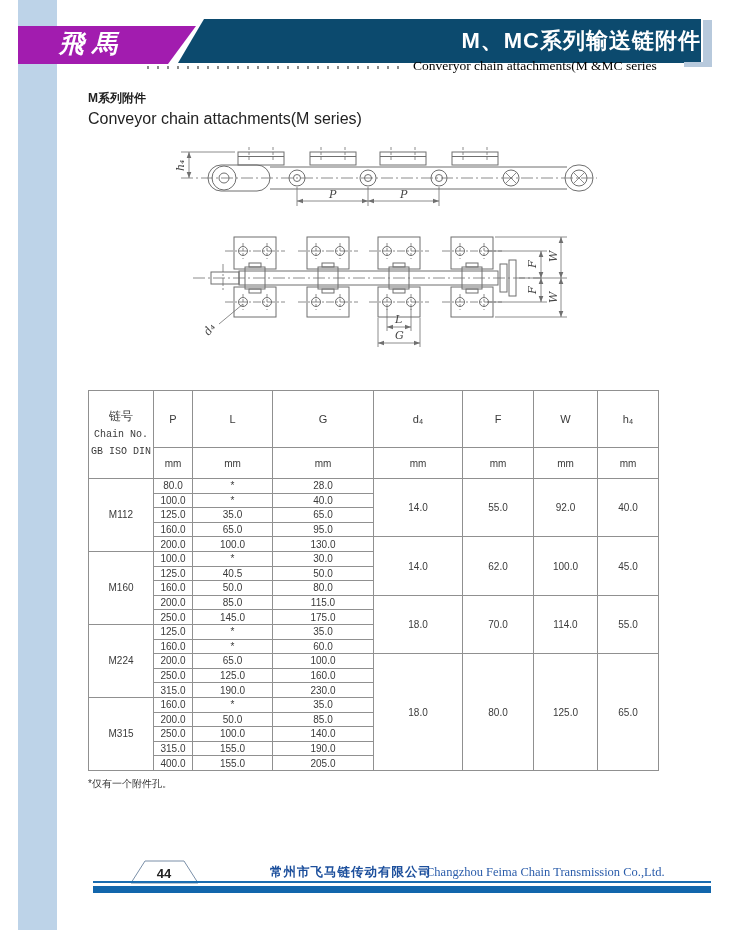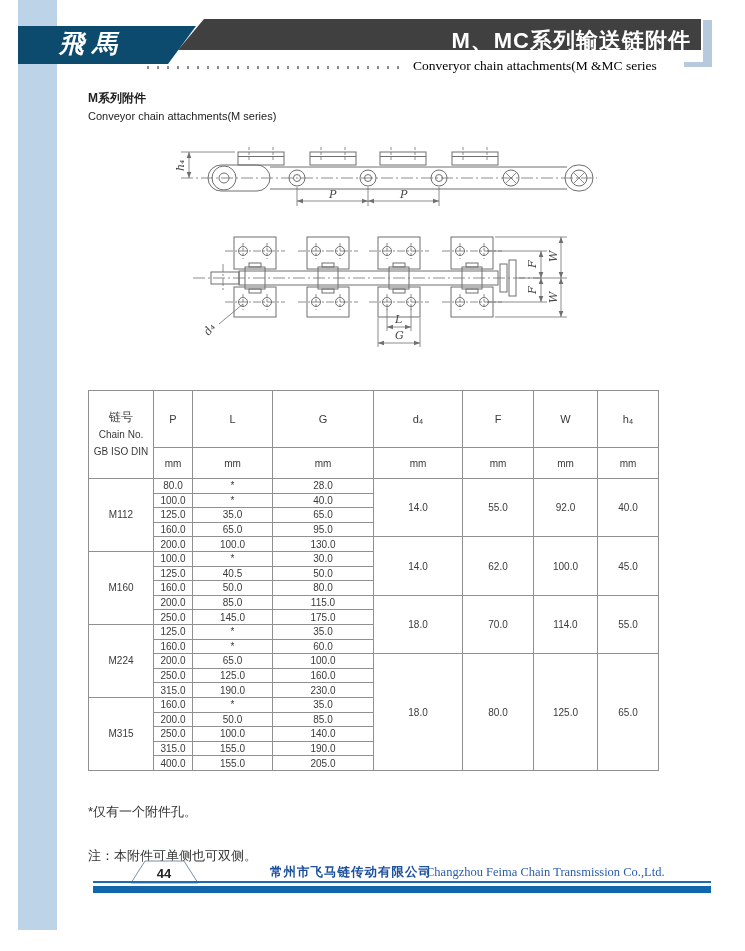--- a/index.html
+++ b/index.html
@@ -3,65 +3,65 @@
 <meta charset="utf-8">
 <style>
   html,body{margin:0;padding:0;background:#ffffff;}
   body{width:745px;height:951px;position:relative;font-family:"Liberation Sans",sans-serif;color:#333;overflow:hidden;}
   .abs{position:absolute;}
 
   
   .side-bar{left:18px;top:0;width:39px;height:930px;background:#bdd3e8;}
 
   
-  .logo{left:18px;top:26px;width:178px;height:38px;background:#0c4a6e;
+  .logo{left:18px;top:26px;width:178px;height:38px;background:#a21caf;
         clip-path:polygon(0 0,100% 0,calc(100% - 28px) 100%,0 100%);
         color:#fff;font-family:"DejaVu Serif",serif;font-weight:bold;font-style:italic;
         font-size:25px;line-height:36px;text-align:center;padding-right:30px;box-sizing:border-box;letter-spacing:8px;}
-  .banner{left:178px;top:19px;width:523px;height:31px;background:#404040;
+  .banner{left:178px;top:19px;width:523px;height:44px;background:#0c4a6e;
         clip-path:polygon(26px 0,100% 0,100% 100%,0 100%);
         color:#fff;font-size:22px;font-weight:bold;line-height:43px;text-align:right;
-        padding-right:10px;box-sizing:border-box;letter-spacing:1px;}
+        box-sizing:border-box;letter-spacing:1px;}
   .bracket-v{left:703px;top:20px;width:9px;height:47px;background:#b7c9dc;}
   .bracket-h{left:684px;top:62px;width:28px;height:5px;background:#b7c9dc;}
   .dotted{left:147px;top:66px;width:258px;height:3px;
         background:repeating-linear-gradient(90deg,#8a8a8a 0 2px,transparent 2px 10px);}
   .subtitle{left:413px;top:58px;width:292px;font-family:"Liberation Serif",serif;
         font-size:13.5px;color:#000000;white-space:nowrap;}
 
   .sec-zh{left:88px;top:90px;font-size:12px;font-weight:600;color:#222;}
-  .sec-en{left:88px;top:110px;font-size:11px;color:#222;}
+  .sec-en{left:88px;top:110px;font-size:16px;color:#222;}
 
   
   svg{overflow:visible;}
   .s{stroke:#6f6f6f;stroke-width:1;fill:none;}
   .cl{stroke:#6f6f6f;stroke-width:0.8;fill:none;stroke-dasharray:12 3 2 3;}
   .cl2{stroke:#6f6f6f;stroke-width:0.8;fill:none;stroke-dasharray:8 2 2 2;}
   .tick{stroke:#6f6f6f;stroke-width:0.8;fill:none;stroke-dasharray:3 2;}
   .dim{stroke:#6f6f6f;stroke-width:0.8;fill:none;}
   .ah{fill:#6f6f6f;stroke:none;}
   .dtxt{font-family:"DejaVu Serif",serif;font-style:italic;font-size:11px;fill:#444;}
 
   
   .spec-table{position:absolute;left:88px;top:390px;width:570px;border-collapse:collapse;
         table-layout:fixed;font-size:10px;color:#3a3a3a;}
   .spec-table td,.spec-table th{border:1px solid #909090;text-align:center;vertical-align:middle;
         padding:0;font-weight:normal;overflow:hidden;}
   .spec-table thead tr.r1{height:57px;}
   .spec-table thead tr.r2{height:31px;margin-left:36px;}
   .spec-table tbody tr{height:14.6px;line-height:13px;}
   .hd-letter{font-size:11px;}
-  .chain-hd div{line-height:17px;}
+  .chain-hd div{line-height:17px;font-family:Liberation Mono, monospace;}
   .chain-hd .zh{font-size:12px;}
   .chain-hd .en{font-size:10px;}
 
   
   .notes{left:88px;top:776px;font-size:10.5px;color:#333;}
   .notes div{line-height:16px;}
-  .notes .zh{font-size:13px;margin-top:28px;}
+  .notes .zh{font-size:10px;}
 
   
   .pagenum-svg{left:124px;top:859px;}
   .company-zh{left:270px;top:864px;font-family:"DejaVu Serif",serif;font-weight:bold;
         font-size:12.5px;color:#1c4f9c;letter-spacing:1px;}
   .company-en{left:389px;top:865px;font-family:"Liberation Serif",serif;font-size:12.5px;color:#2a5caa;padding-left:37px;}
   .f-line{left:93px;top:881px;width:618px;height:2px;background:#1a6cb0;}
   .f-bar{left:93px;top:886px;width:618px;height:7px;background:#1266ac;}
 </style>
 </head>
@@ -356,21 +356,20 @@
       <tr>
         <td>400.0</td>
         <td>155.0</td>
         <td>205.0</td>
       </tr>
     </tbody>
 </table>
 
 <div class="abs notes">
   <div class="zh">*仅有一个附件孔。</div>
-  <div class="zh">注：本附件可单侧也可双侧。</div>
 </div>
 
 <svg class="abs pagenum-svg" width="82" height="26" viewBox="0 0 82 26">
   <polygon points="21,2 60,2 74,24 7,24" style="fill:#ffffff;stroke:#7a8fa8;stroke-width:1"></polygon>
   <text x="40" y="19" text-anchor="middle" style="font-family:'Liberation Sans',sans-serif;font-size:13px;font-weight:bold;fill:#222">44</text>
 </svg>
 <div class="abs company-zh">常州市飞马链传动有限公司</div>
 <div class="abs company-en">Changzhou Feima Chain Transmission Co.,Ltd.</div>
 <div class="abs f-line"></div>
 <div class="abs f-bar"></div>

